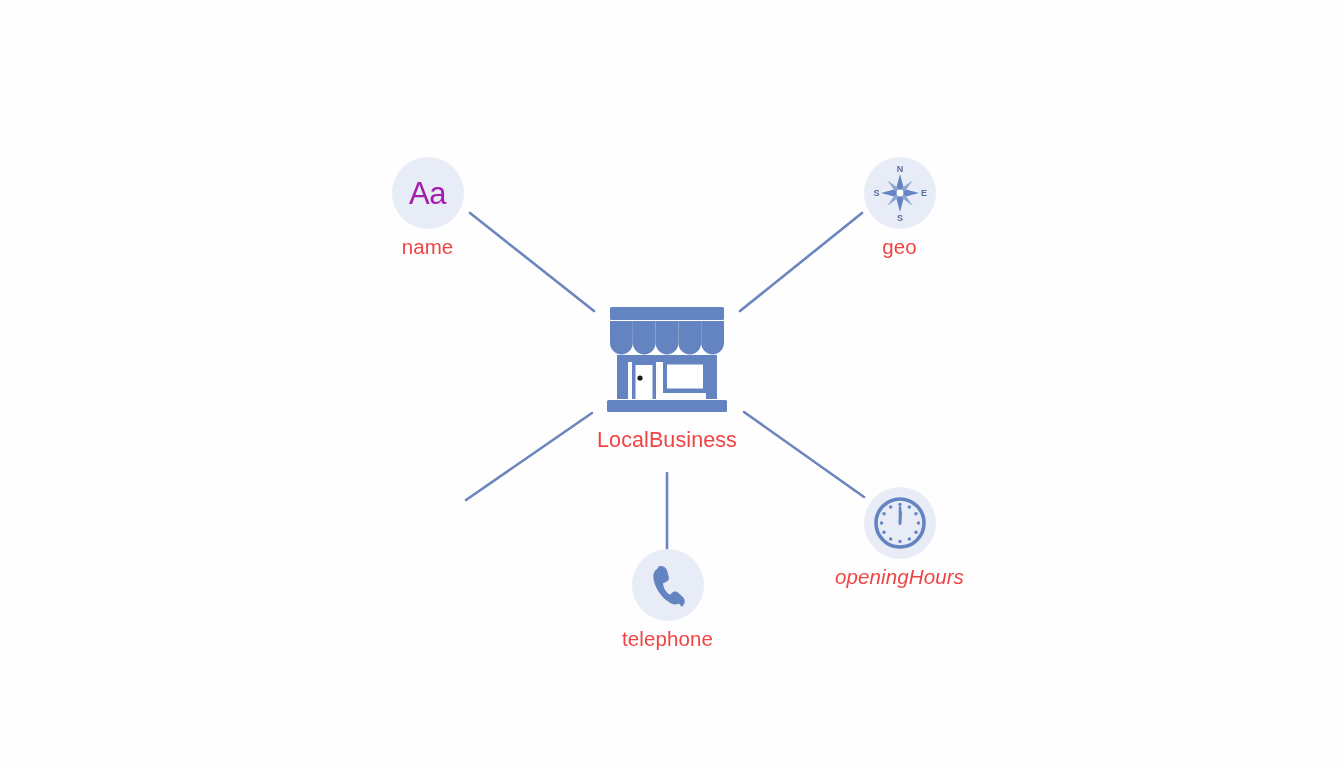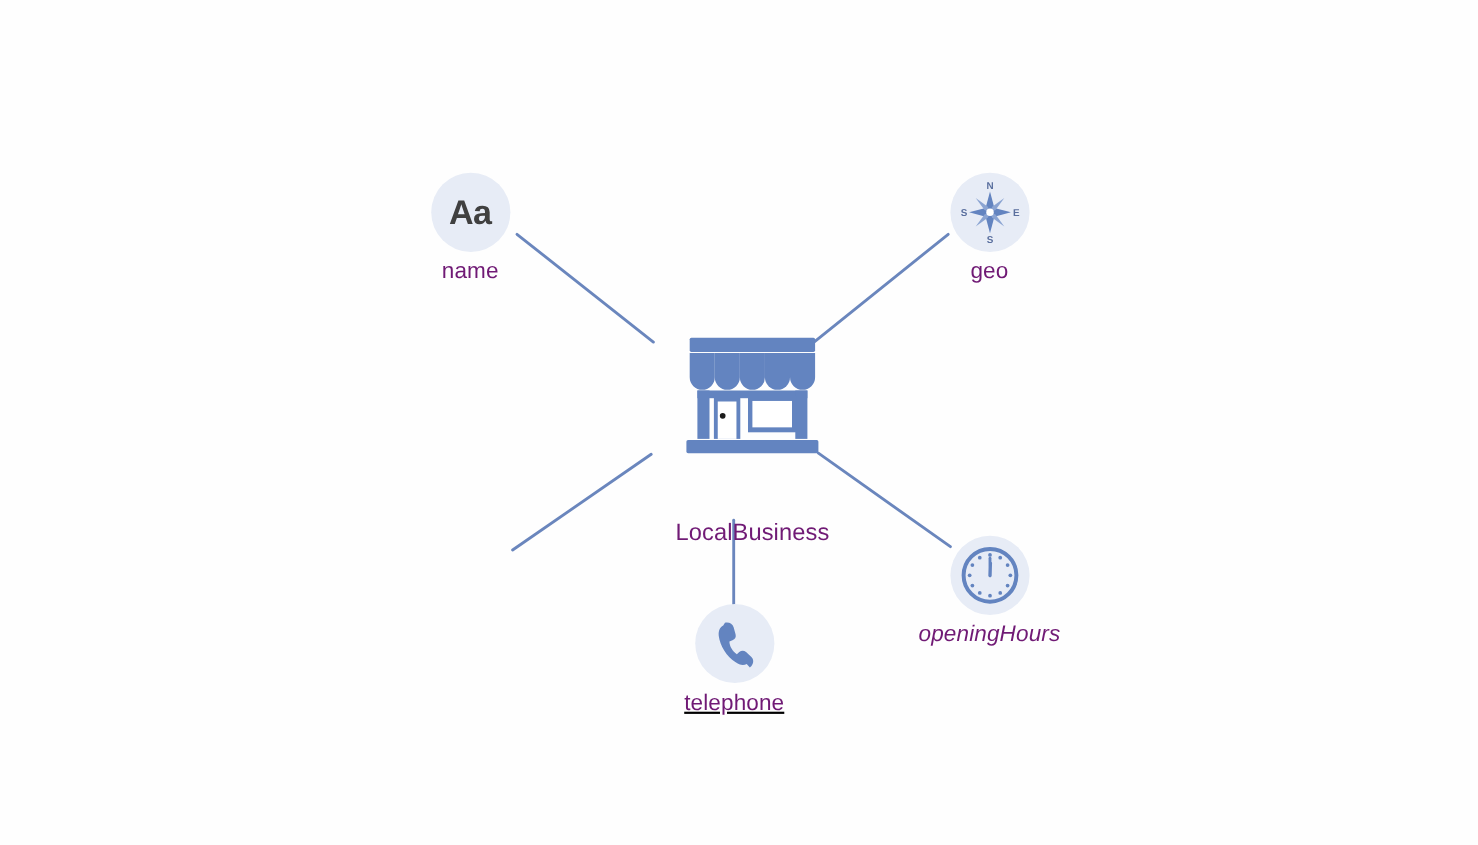--- a/index.html
+++ b/index.html
@@ -37,21 +37,21 @@
   }
   .disc {
     border-radius: 50%;
     background: #e7ecf6;
     display: flex;
     align-items: center;
     justify-content: center;
   }
   .node-label {
     margin-top: 7px;
-    color: #701a75;
+    color: #ef4444;
     font-size: 20.5px;
     letter-spacing: 0.1px;
     white-space: nowrap;
     line-height: 1.1;
   }
 
   
   .sat .disc {
     width: 72px;
     height: 72px;
@@ -67,23 +67,23 @@
   .center .shop {
     width: 132px;
     height: 112px;
   }
   .center .node-label {
     margin-top: 12px;
     font-size: 21.5px;
   }
 
   .aa-text {
-    color: #404040;
+    color: #a21caf;
     font-size: 31px;
-    font-weight: 700;
+    font-weight: 400;
     letter-spacing: -0.5px;
     line-height: 1;
   }
 </style>
 </head>
 <body>
 
 <div id="stage">
 
   <svg id="edges" viewBox="0 0 1344 768">
@@ -126,21 +126,21 @@
           <text x="31" y="9.6">N</text>
           <text x="7.4" y="34.3">S</text>
           <text x="55" y="34.3">E</text>
           <text x="31" y="59">S</text>
         </g>
       </svg>
     </div>
     <div class="node-label">geo</div>
   </div>
 
-  <div class="center" style="left:558px; top:305px; width:252px;gap:44px;">
+  <div class="center" style="left:541px; top:305px; width:252px;">
     <svg class="shop" viewBox="0 0 132 112">
       <g fill="#6384c0">
 
         <rect x="9" y="2" width="114" height="13" rx="1.5"></rect>
 
         <path d="M9 16 h22.8 v22 a11.4 11.4 0 0 1 -22.8 0 z"></path>
         <path d="M31.8 16 h22.8 v22 a11.4 11.4 0 0 1 -22.8 0 z"></path>
         <path d="M54.6 16 h22.8 v22 a11.4 11.4 0 0 1 -22.8 0 z"></path>
         <path d="M77.4 16 h22.8 v22 a11.4 11.4 0 0 1 -22.8 0 z"></path>
         <path d="M100.2 16 h22.8 v22 a11.4 11.4 0 0 1 -22.8 0 z"></path>
@@ -157,21 +157,21 @@
 
         <rect x="6" y="95" width="120" height="12" rx="1.5"></rect>
       </g>
 
       <circle cx="39" cy="73" r="2.6" fill="#1b1b1b"></circle>
     </svg>
     <div class="node-label">LocalBusiness</div>
   </div>
 
 
-  <div class="node sat" style="left:585px; top:549px; width:165px;text-decoration:underline;">
+  <div class="node sat" style="left:585px; top:549px; width:165px;">
     <div class="disc">
       <svg width="46" height="46" viewBox="0 0 46 46">
         <g transform="rotate(8 23 23)">
           <path d="M11.5 5.5 c3.6 -1.3 7 0 8.4 3.1 l2.6 5.9 c1.1 2.5 0.2 4.6 -2 5.9 l-2.6 1.5 c0.6 4.3 4.2 8.5 8.3 10.6 l1.9 -2.3 c1.7 -2 3.9 -2.4 6.1 -0.9 l5.2 3.6 c2.8 1.9 3.3 5.5 1.3 8.5 c-0.3 0.4 -0.7 0.8 -1.1 1.2 l-3.3 -2.7 c-2.7 2.2 -6.3 2 -10.5 -0.3 C17.3 35.8 9.8 26.6 7.6 18.2 C6.5 13.9 7.4 10.3 10.3 8.3 z" fill="#6384c0"></path>
         </g>
       </svg>
     </div>
     <div class="node-label">telephone</div>
   </div>
 

